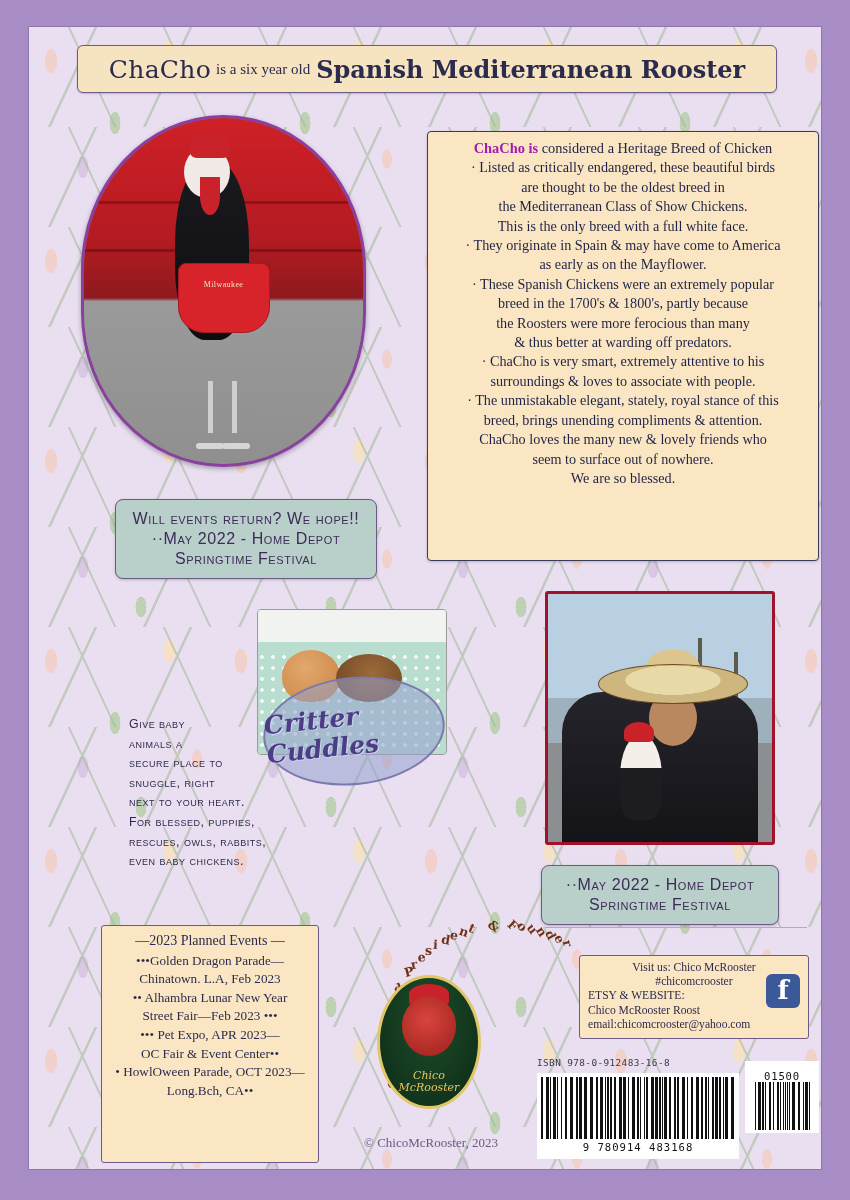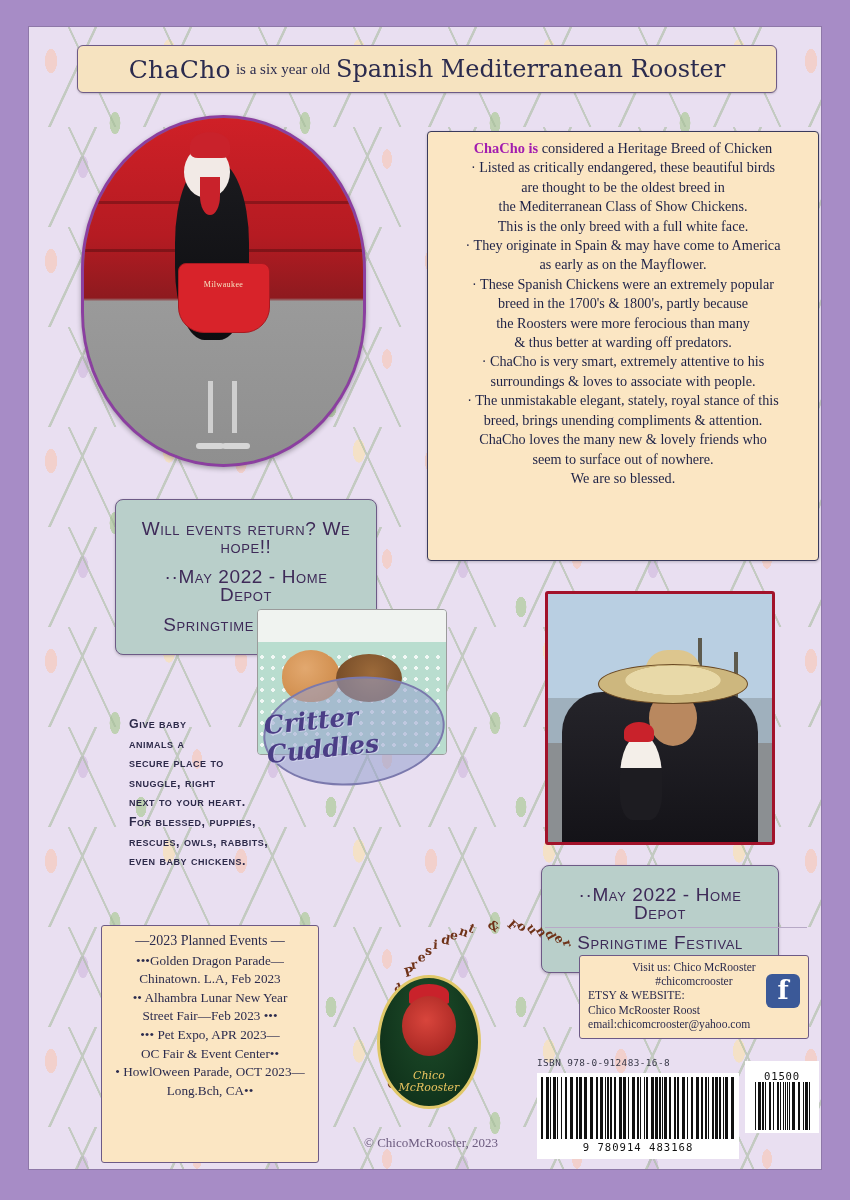--- a/index.html
+++ b/index.html
@@ -59,21 +59,21 @@
   #title-banner .t1 {
     font-family:"DejaVu Serif", serif;
     font-size:25px; color:#2b2b4e; letter-spacing:.3px;
   }
   #title-banner .t2 {
     font-family:"Liberation Serif", serif;
     font-size:15px; color:#2b2b4e; margin:0 6px 0 5px;
   }
   #title-banner .t3 {
     font-family:"DejaVu Serif", serif;
-    font-size:24px; color:#2b2b4e; font-weight:normal;
+    font-size:24px; color:#2b2b4e; font-weight:bold;
   }
 
   
   #rooster-photo {
     position:absolute; left:52px; top:88px; width:285px; height:352px;
     border-radius:50% / 44%;
     border:3px solid #8b3fa0;
     overflow:hidden;
     background:#7a7a7a;
     box-shadow:0 2px 5px rgba(0,0,0,.3);
@@ -161,23 +161,23 @@
   
   .teal-banner {
     position:absolute;
     background:#b9cfca;
     border:1.5px solid #6d5a86;
     border-radius:8px;
     padding:8px 12px;
     box-shadow:0 1px 3px rgba(0,0,0,.22);
   }
   .teal-banner p {
-    margin:12px;
+    margin:2px;
     font-family:"Liberation Sans", sans-serif;
-    font-size:19px; line-height:18px;
+    font-size:16px; line-height:18px;
     letter-spacing:.6px;
     color:#3e2a58; text-align:center;
     font-variant:small-caps;
   }
   #events-banner-1 { left:86px; top:472px; width:262px; }
   #events-banner-2 { left:512px; top:838px; width:238px; }
 
   
   #chick-photo {
     position:absolute; left:228px; top:582px; width:190px; height:146px;
@@ -220,21 +220,21 @@
   }
 
   
   #snuggle-text {
     position:absolute; left:100px; top:688px; width:196px;
   }
   #snuggle-text p {
     margin:0;
     font-family:"Liberation Sans", sans-serif;
     font-size:12.4px; line-height:19.6px; letter-spacing:.5px;
-    color:#2d2a4a; font-variant:small-caps;font-weight:bold;
+    color:#2d2a4a; font-variant:small-caps;
   }
 
   
   #mariachi-photo {
     position:absolute; left:516px; top:564px; width:230px; height:254px;
     border:3px solid #a2122a;
     border-radius:3px; overflow:hidden;
     background:#8fa9c4;
   }
   #mariachi-photo .sky { position:absolute; inset:0; background:linear-gradient(180deg,#b9cfe2 0 42%, #9fb0bd 42% 60%, #8b8f92 60% 100%); }

